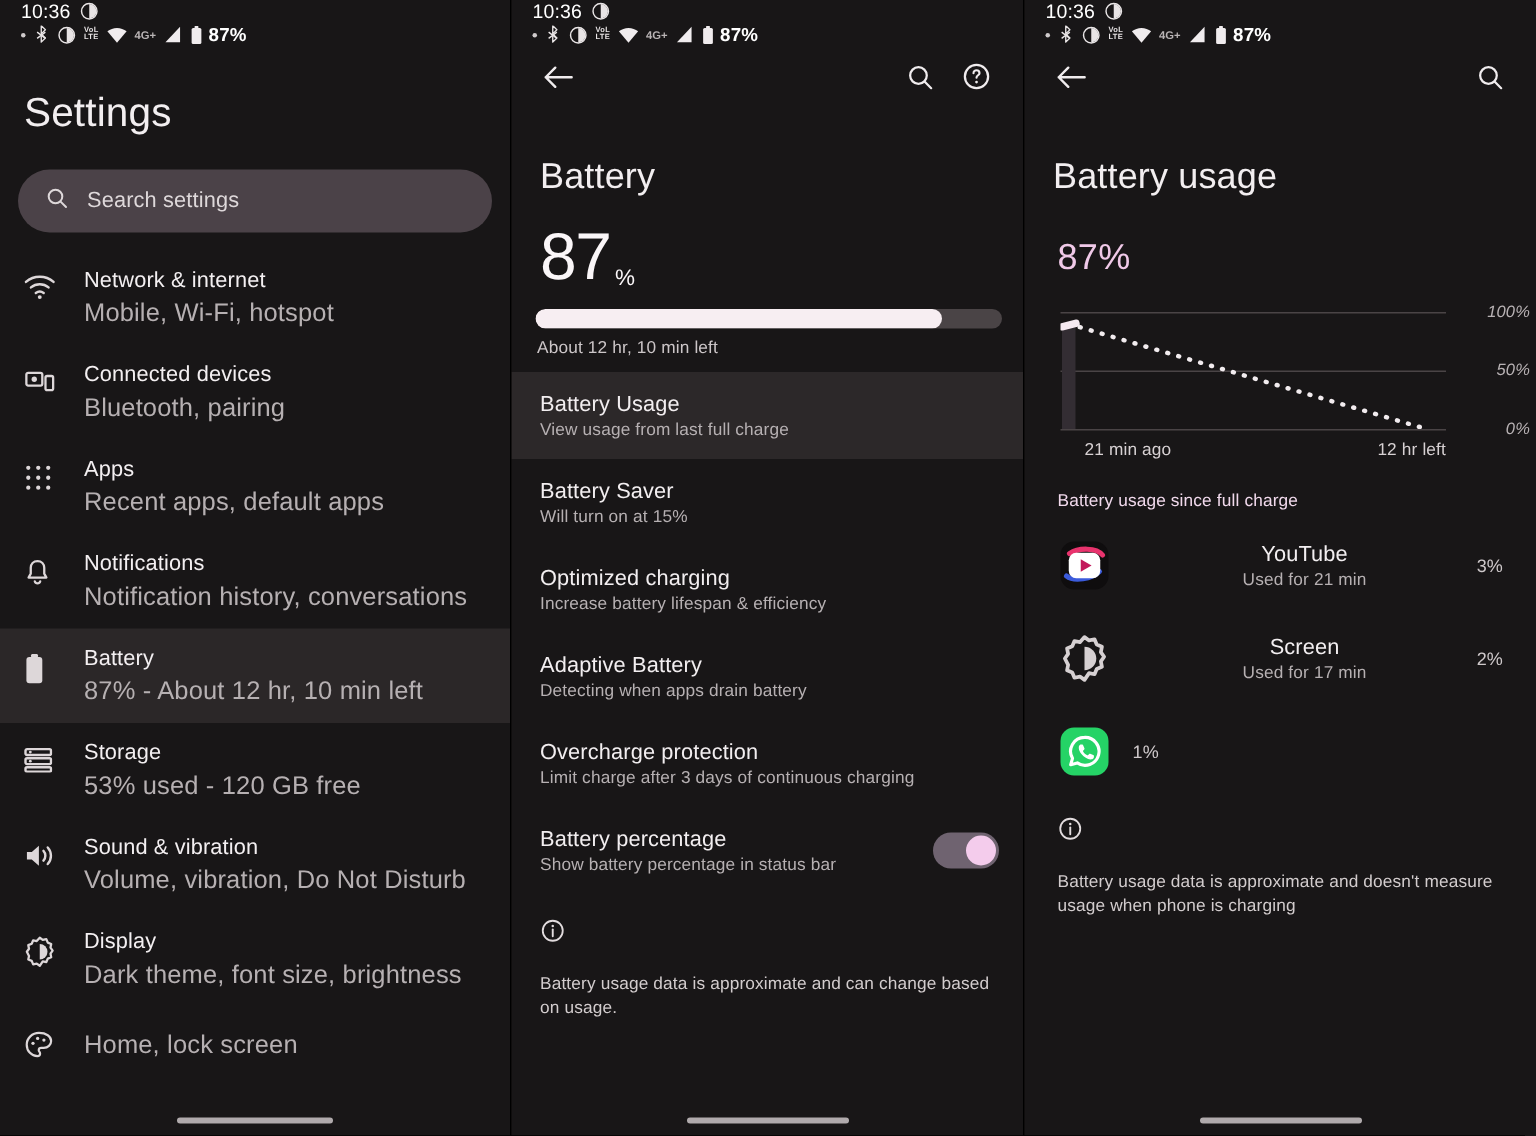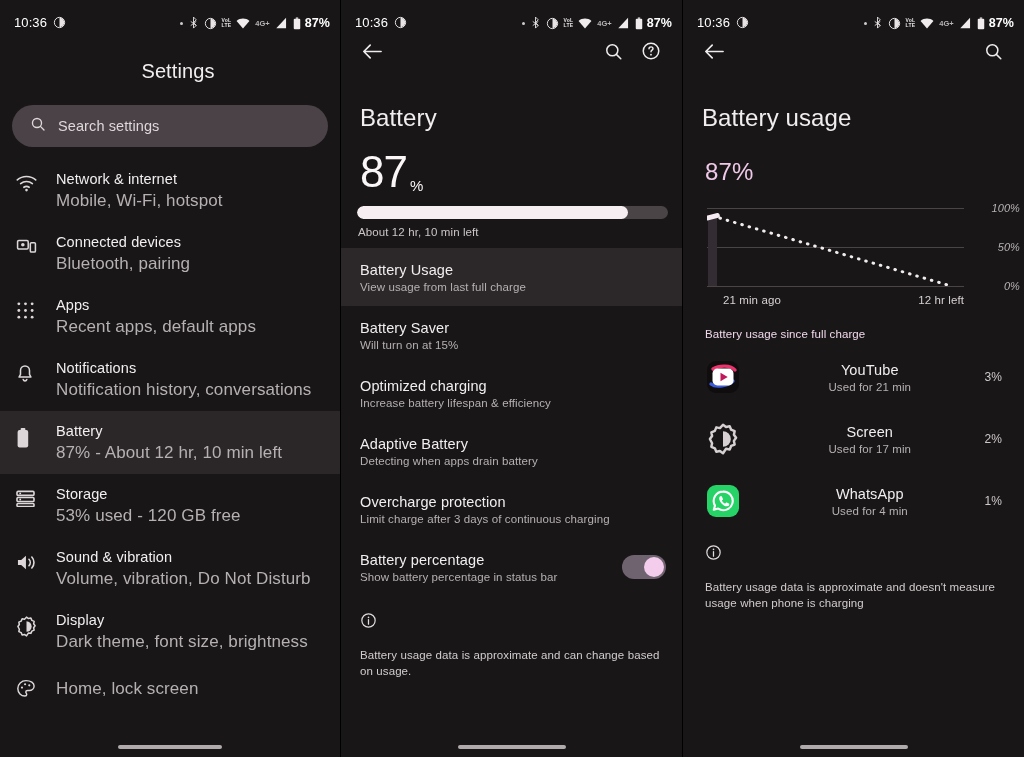--- a/index.html
+++ b/index.html
@@ -17,24 +17,25 @@
     overflow:hidden;
     flex:0 0 auto;
   }
   .p1 { width:341px; border-right:1px solid #000; }
   .p2 { width:342px; border-right:1px solid #000; }
   .p3 { width:341px; }
 
   
   .statusbar {
     height:30px;
-    display:flex; align-items:flex-end;
+    display:flex; align-items:flex-start;
     padding:0 10px 0 14px;
     font-size:12.5px; color:#ffffff;
     letter-spacing:.1px;
+    flex-direction:column;
   }
   .sb-left { display:flex; align-items:center; gap:6px; }
   .sb-time { font-size:13px; font-weight:500; }
   .sb-spacer { flex:1 1 auto; }
   .sb-right { display:flex; align-items:center; gap:5px; }
   .sb-icon { display:inline-flex; align-items:center; justify-content:center; }
   .sb-battpct { font-size:12.5px; font-weight:600; margin-left:-1px; }
   .tiny-dot { width:3px; height:3px; border-radius:50%; background:#cfcacb; display:inline-block; }
   .volte {
     font-size:5px; line-height:5px; font-weight:700; color:#e8e4e5;
@@ -50,22 +51,22 @@
   .appbar .ab-spacer { flex:1 1 auto; }
   .ab-btn {
     width:30px; height:30px;
     display:flex; align-items:center; justify-content:center;
     cursor:pointer;
   }
   .ab-gap { width:8px; }
 
   
   .settings-title {
-    font-size:20px; font-weight:400; color:#f2eef0;
-    padding:30px 0 0 16px; letter-spacing:.1px;text-align:center;
+    font-size:27px; font-weight:400; color:#f2eef0;
+    padding:30px 0 0 16px; letter-spacing:.1px;
   }
   .searchbar {
     margin:22px 12px 0 12px;
     height:42px; border-radius:24px;
     background:#4b4248;
     display:flex; align-items:center; gap:12px;
     padding:0 18px;
     cursor:text;
   }
   .searchbar .sp {
@@ -678,24 +679,20 @@
       </div>
 
       <div class="approw">
         <div class="app-ico">
           <svg width="34" height="34" viewBox="0 0 34 34">
             <rect x="1" y="1" width="32" height="32" rx="9" fill="#25d366"></rect>
             <path d="M17 7.6a9.3 9.3 0 0 0-8 14l-1.2 4.2 4.4-1.2a9.3 9.3 0 1 0 4.8-17z" fill="none" stroke="#ffffff" stroke-width="2.1" stroke-linejoin="round"></path>
             <path d="M13.6 13c.3-.7.6-.7.9-.7h.8c.3 0 .6 0 .8.6l.9 2.1c.1.3 0 .5-.2.7l-.6.6c-.2.2-.3.4-.1.7.6 1.1 1.6 2 2.7 2.5.3.1.5 0 .7-.2l.6-.7c.2-.2.4-.2.7-.1l2 .9c.5.2.5.5.5.8s0 .9-.3 1.3c-.4.5-1.2.8-2 .8-2 0-4.4-1.5-5.9-3.4-1.2-1.5-1.9-3-1.9-4.3 0-.9.2-1.3.4-1.6z" fill="#ffffff"></path>
           </svg>
         </div>
-        <div class="app-txt">
-          <div class="app-name">WhatsApp</div>
-          <div class="app-sub">Used for 4 min</div>
-        </div>
         <div class="app-pct">1%</div>
       </div>
     </div>
 
     <div class="bu-note">
       <div class="bu-note-ico">
         <svg width="17" height="17" viewBox="0 0 24 24">
             <circle cx="12" cy="12" r="9.4" fill="none" stroke="#e2dcde" stroke-width="1.7"></circle>
             <circle cx="12" cy="7.6" r="1.15" fill="#e2dcde"></circle>
             <path d="M12 10.8v6.4" stroke="#e2dcde" stroke-width="1.8" stroke-linecap="round"></path>

